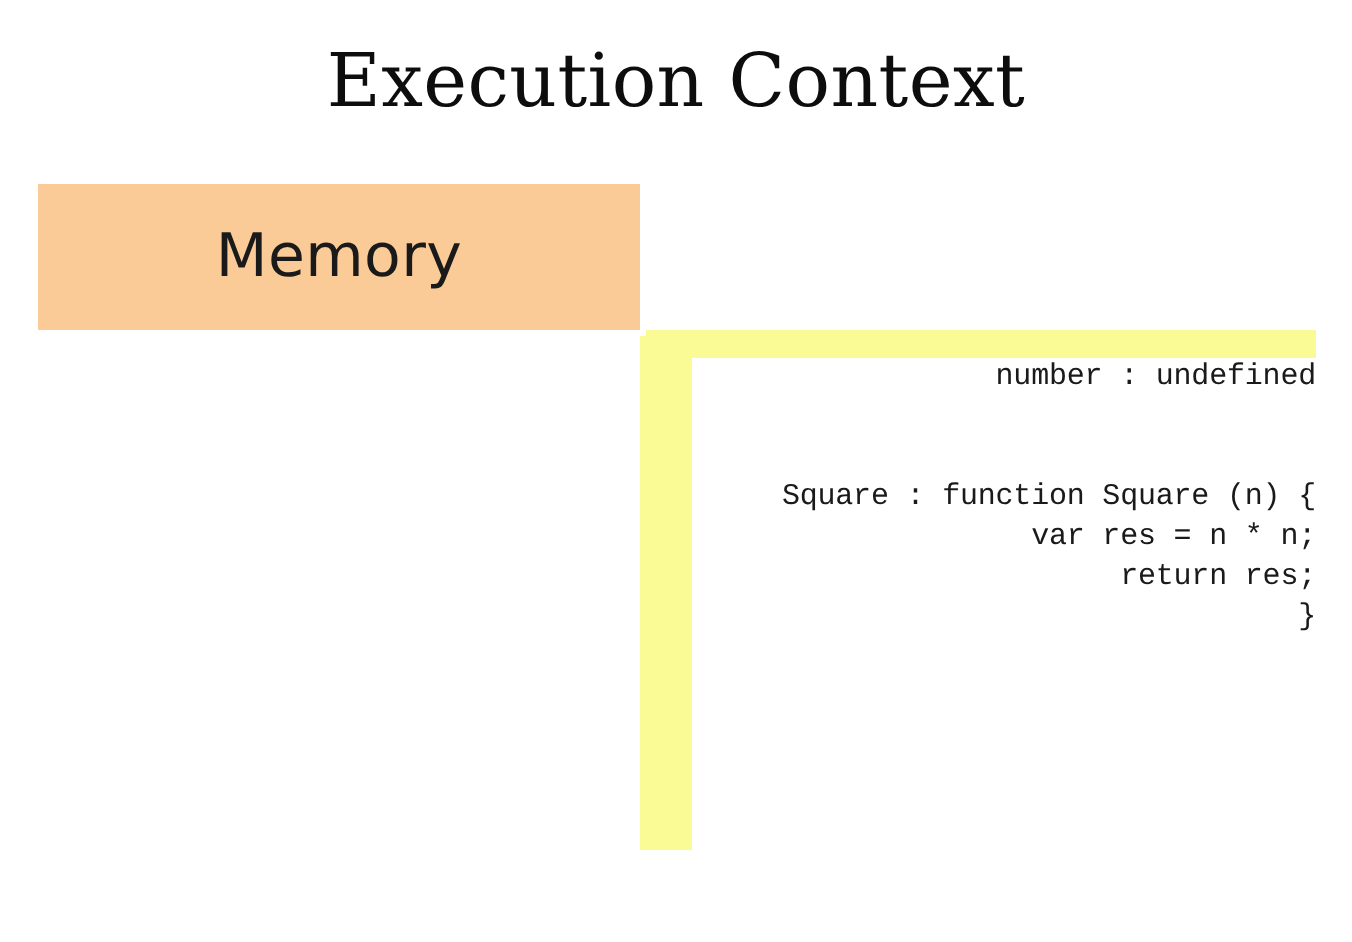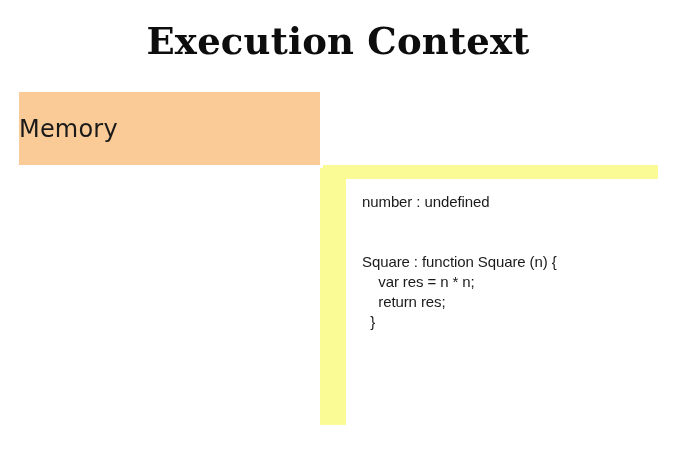--- a/index.html
+++ b/index.html
@@ -22,21 +22,21 @@
   }
 
   
   .slide-title {
     position: absolute;
     left: 0;
     top: 18px;
     width: 676px;
     text-align: center;
     font-family: "DejaVu Serif", serif;
-    font-weight: bold;
+    font-weight: normal;
     font-size: 37px;
     line-height: 46px;
     letter-spacing: 0.2px;
     color: #0d0d0d;
     white-space: nowrap;
   }
 
   
   .ec-table {
     position: absolute;
@@ -46,46 +46,47 @@
     height: 333px;
     display: grid;
     grid-template-columns: 301px 3px 335px;
     grid-template-rows: 73px 3px 1fr;
     background: #ffffff;
   }
 
   .cell-header {
     display: flex;
     align-items: center;
-    justify-content: flex-start;
+    justify-content: center;
     background: #fbcb97;
     font-family: "DejaVu Sans", sans-serif;
-    font-size: 24px;
+    font-size: 30px;
     color: #1a1a1a;
     letter-spacing: 0.2px;
   }
 
   .cell-body {
     background: #fbfb96;
     padding: 14px 0 0 26px;
     box-sizing: border-box;
   }
 
   .gap-v, .gap-h, .gap-x {
     background: #ffffff;
   }
 
   .mem-text {
-    margin: 13px;
-    font-family: Liberation Sans, sans-serif;
+    margin: 0;
+    font-family: Liberation Mono, monospace;
     font-size: 15px;
     line-height: 20px;
     color: #1a1a1a;
     white-space: pre;
     letter-spacing: -0.1px;
+    text-align: right;
   }
 </style>
 </head>
 <body>
 
 <div class="slide">
 
   <div class="slide-title">Execution Context</div>
 
   <div class="ec-table">

